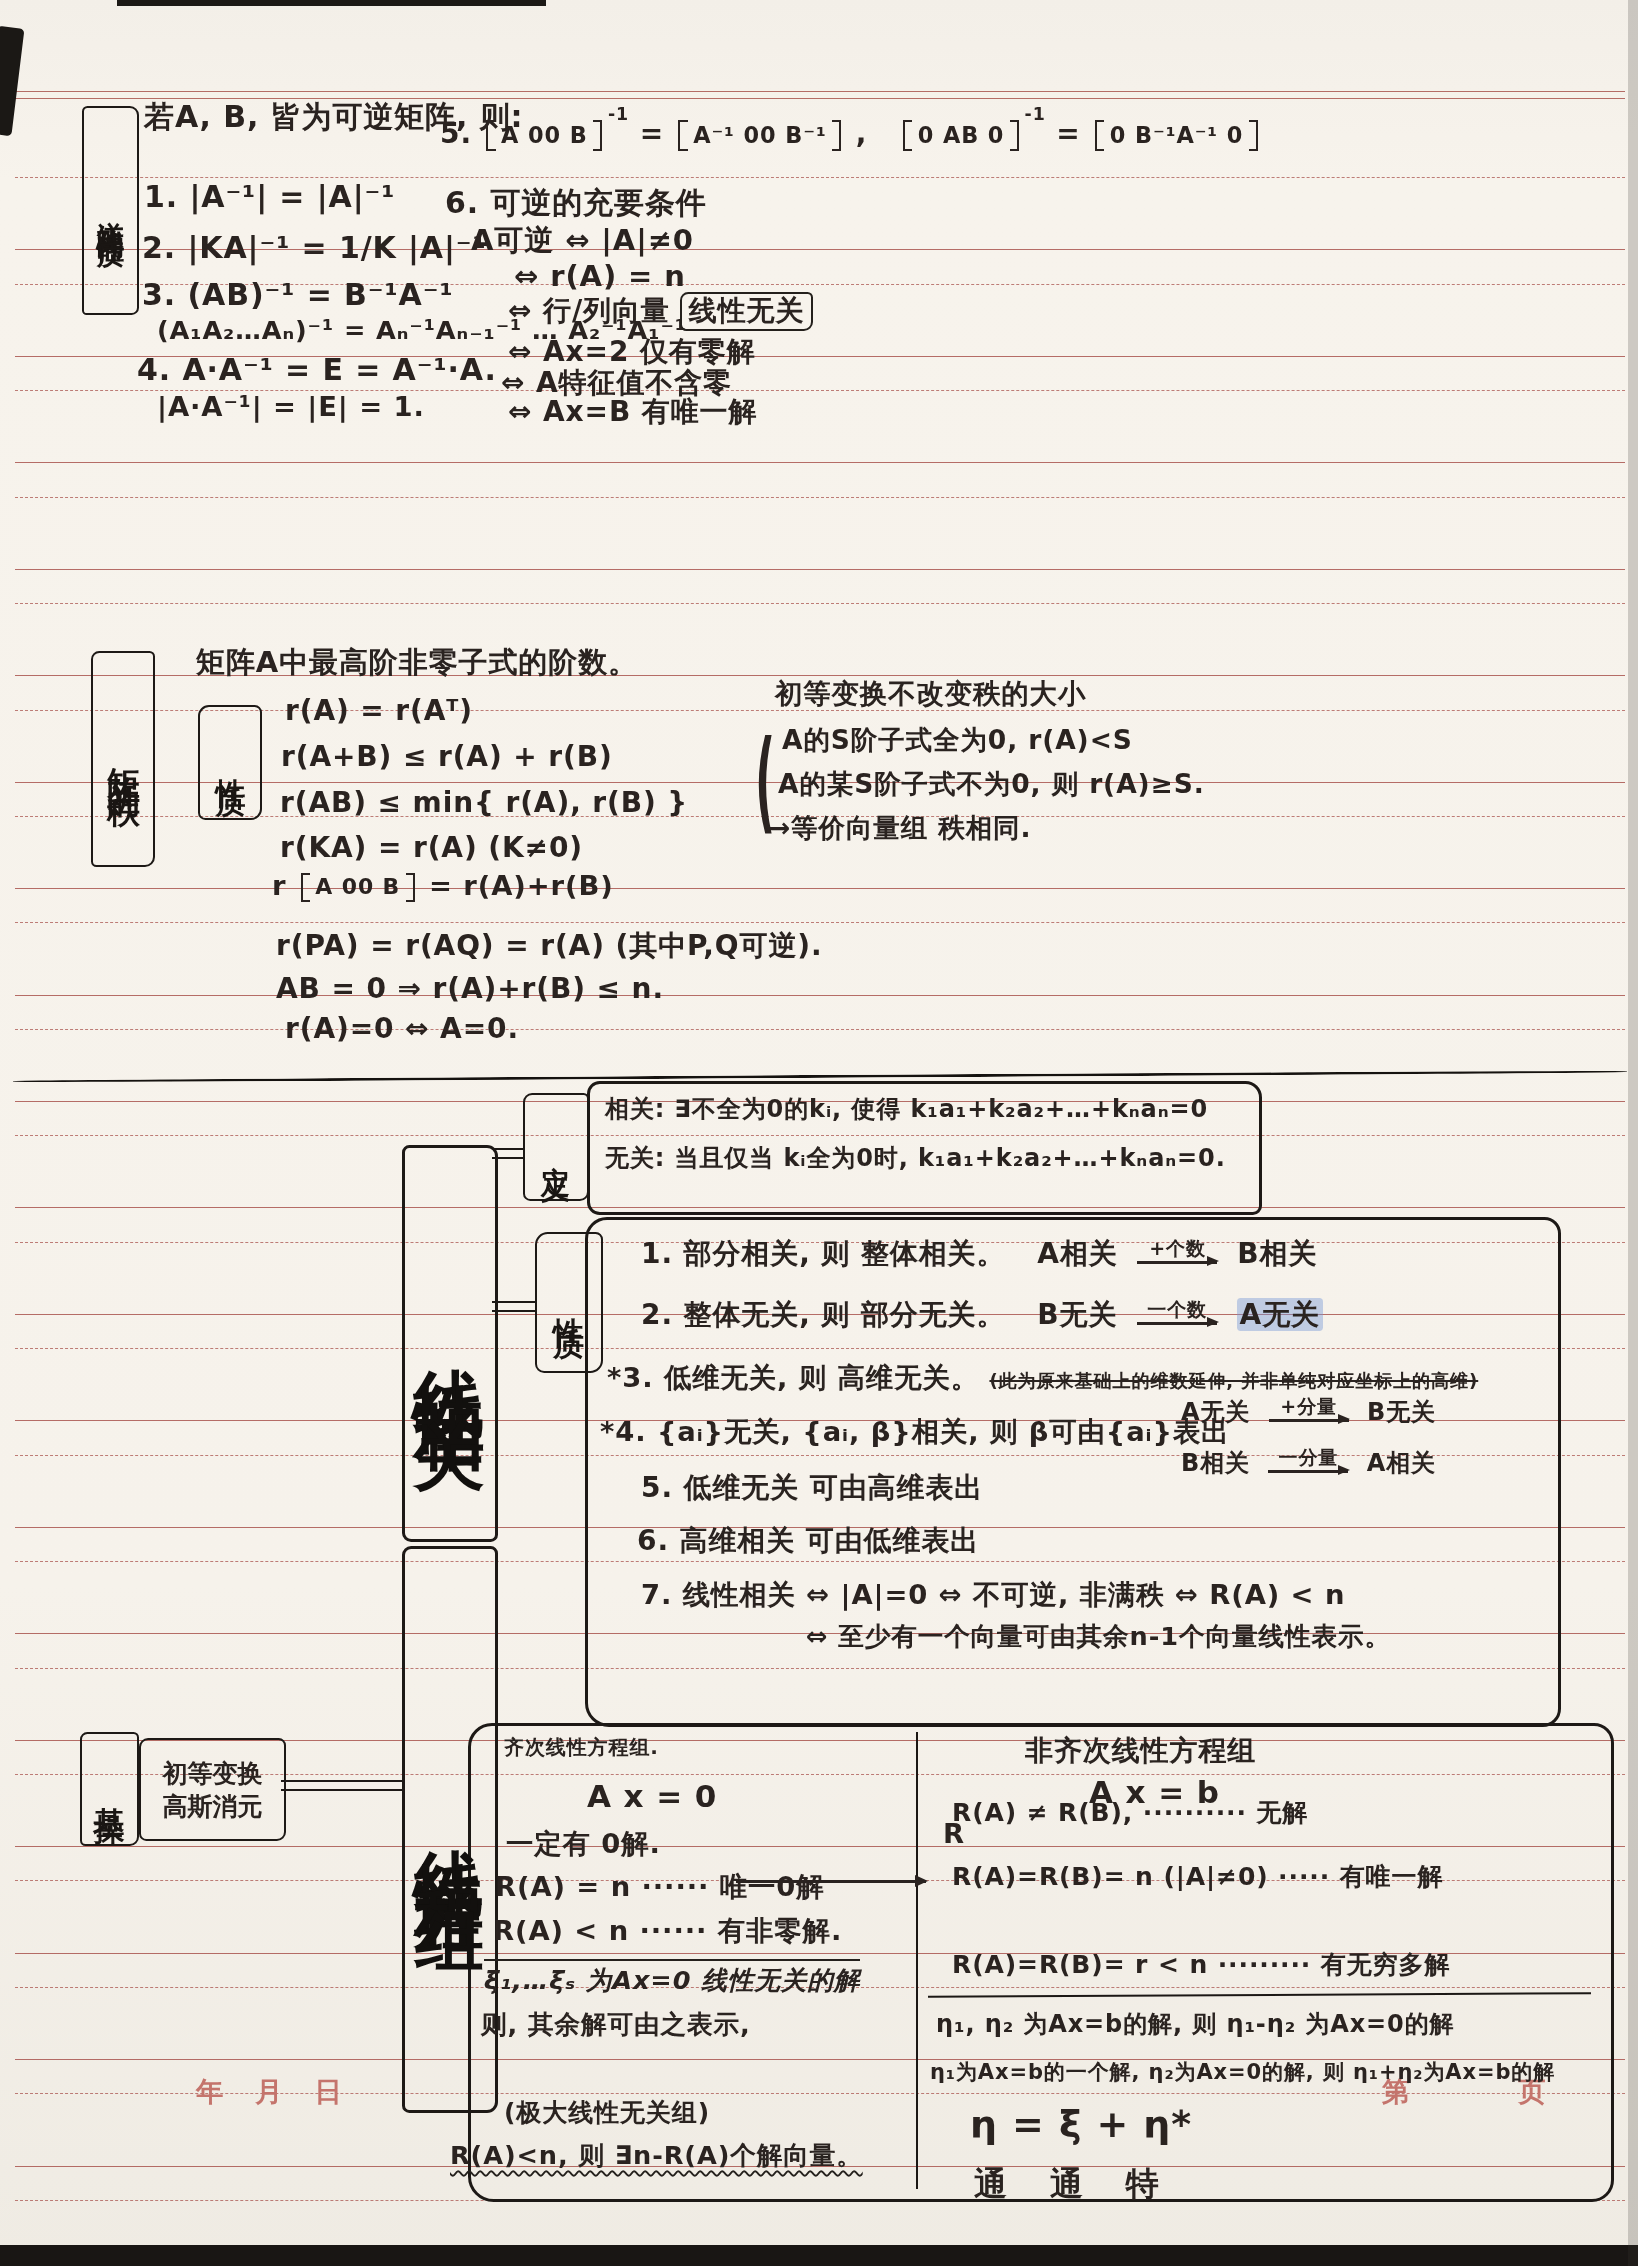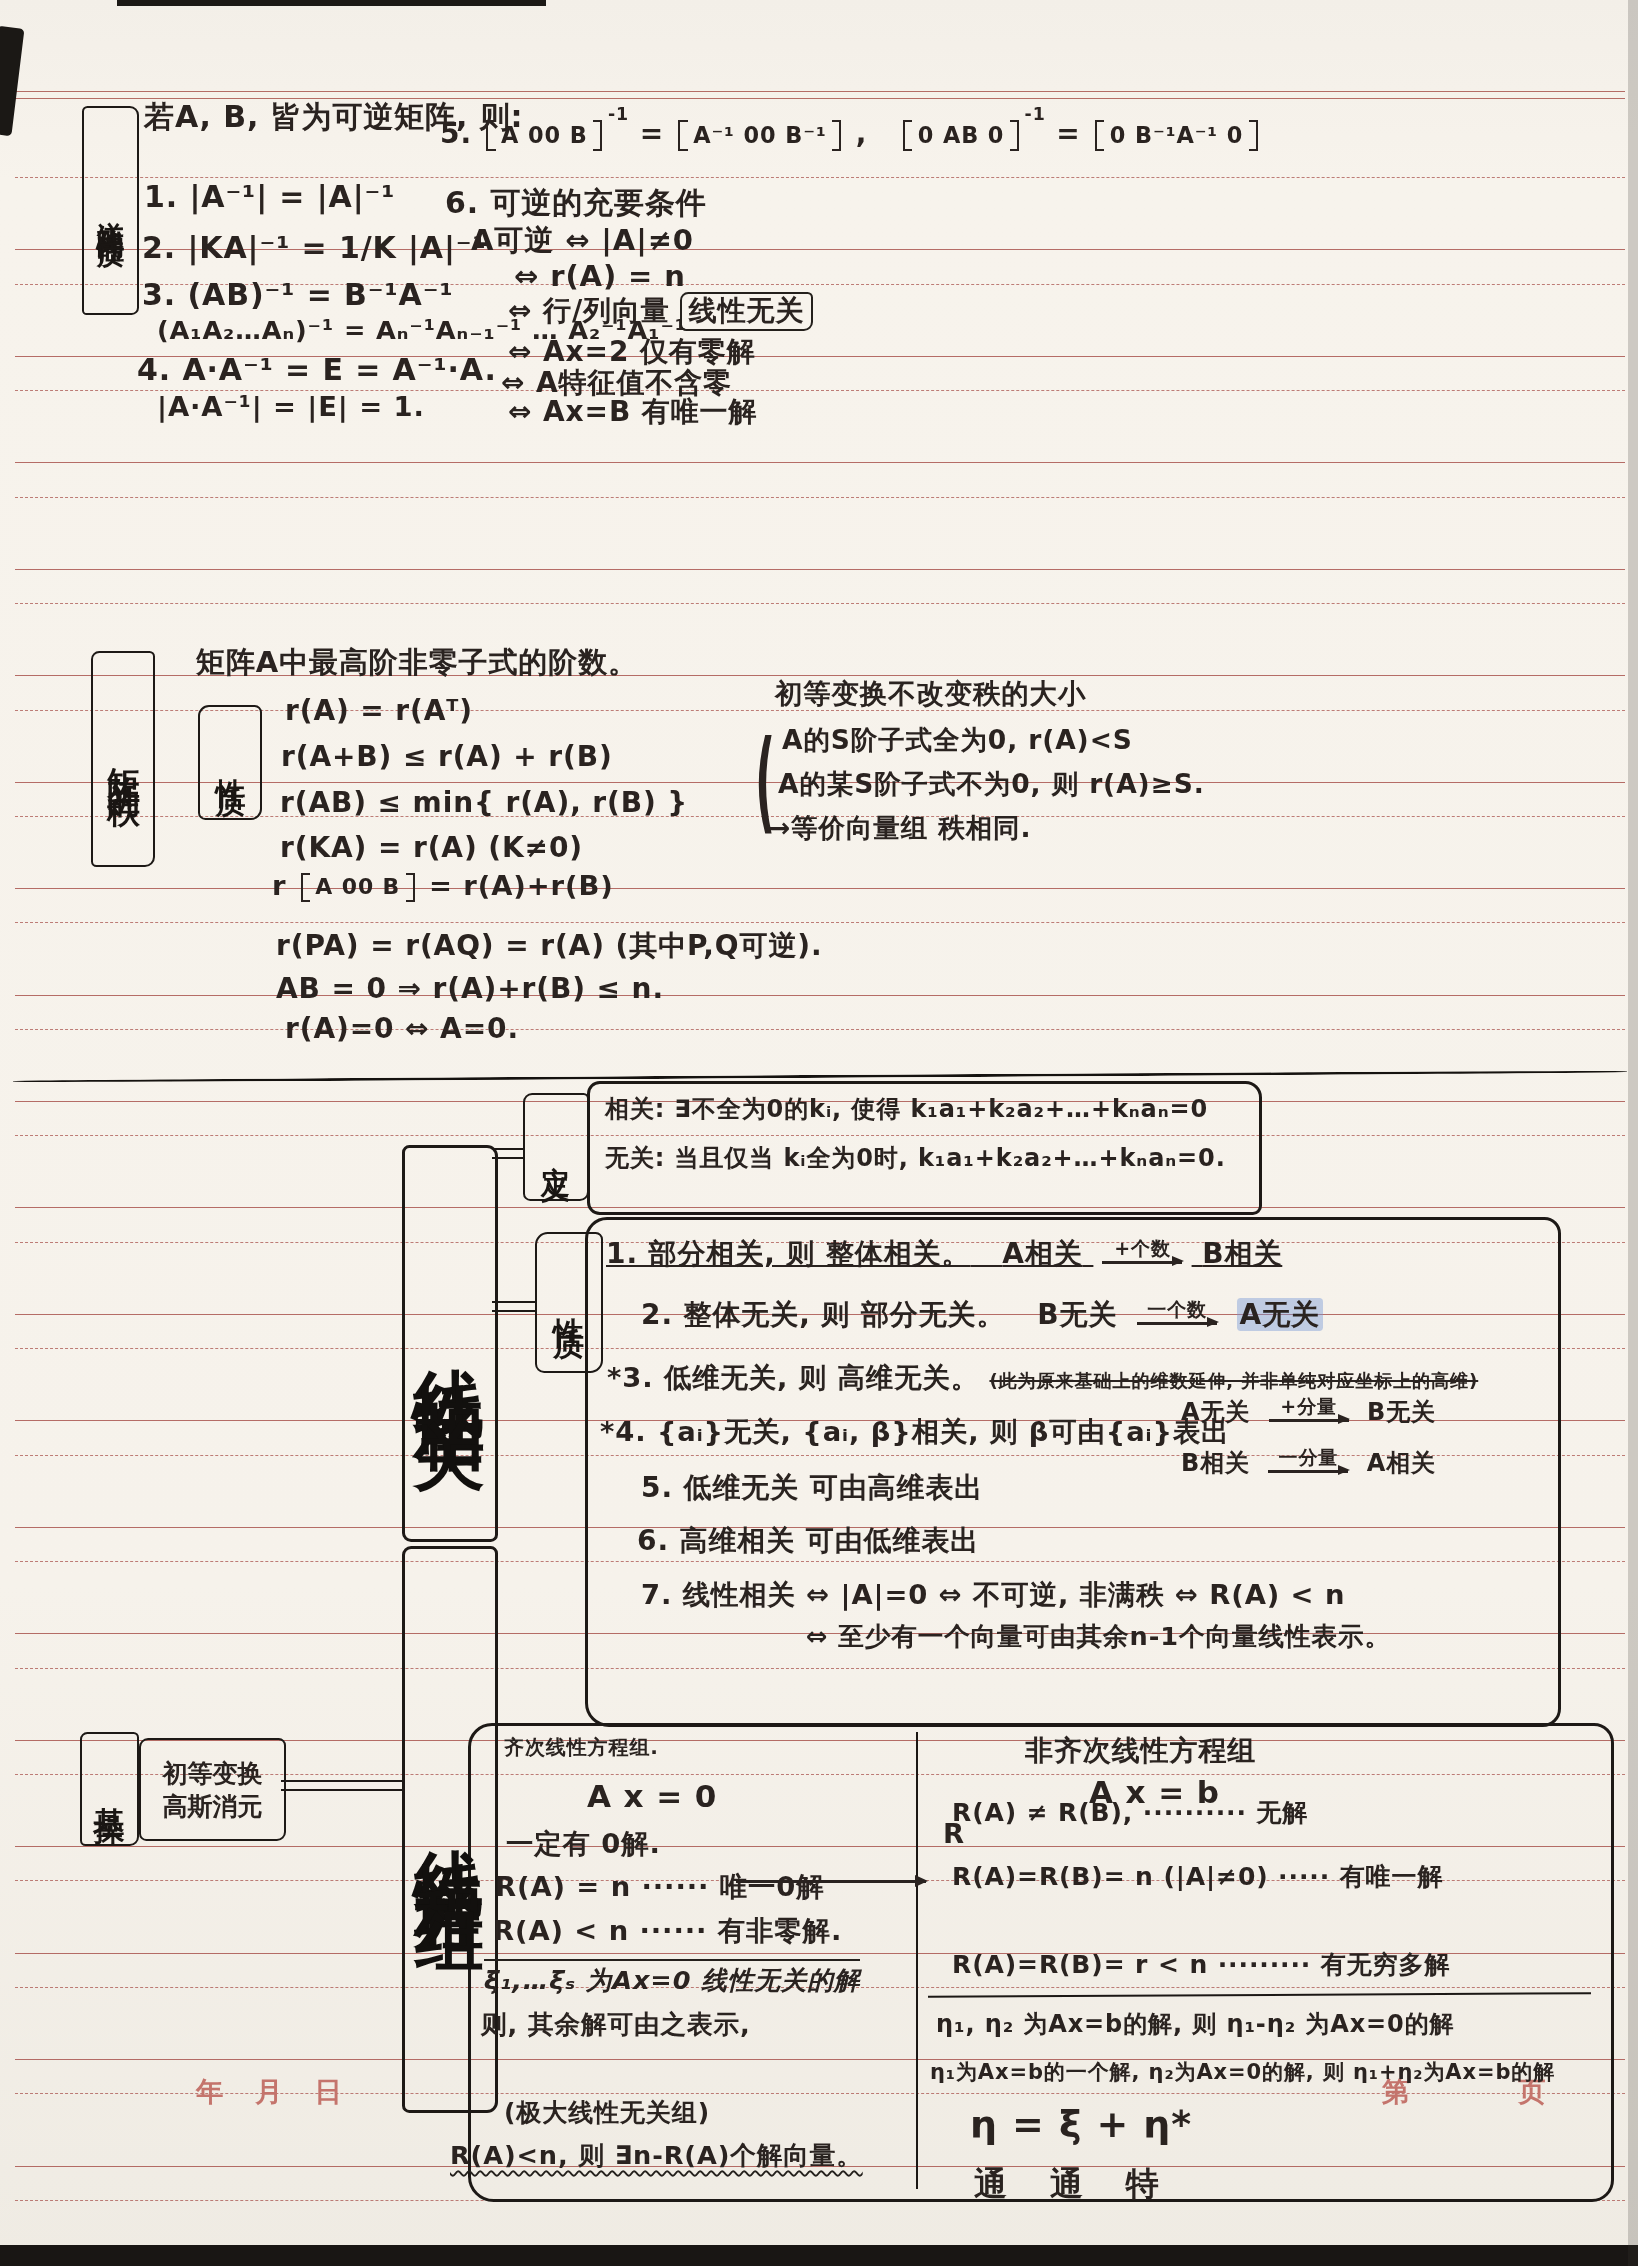--- a/index.html
+++ b/index.html
@@ -199,21 +199,21 @@
     <span class="vtxt" style="font-size:29px;letter-spacing:5.5px;">定义</span>
   </div>
   <div class="t" style="left:605px;top:1093px;font-size:24px;">相关: ∃不全为0的kᵢ, 使得 k₁a₁+k₂a₂+…+kₙaₙ=0</div>
   <div class="t" style="left:605px;top:1142px;font-size:24px;">无关: 当且仅当 kᵢ全为0时, k₁a₁+k₂a₂+…+kₙaₙ=0.</div>
 
   <div class="obox" style="left:585px;top:1217px;width:970px;height:504px;border-radius:22px 16.4px 18.3px 24px;"></div>
   <div class="vlabel" style="left:535px;top:1232px;width:64px;height:137px;border-radius:12.8px 7.3px 12.8px 9.1px;">
     <span class="vtxt" style="font-size:31px;letter-spacing:9.1px;">性质</span>
   </div>
 
-  <div class="t" style="left:606px;top:1235px;font-size:28px;text-decoration:underline;">
+  <div class="t" style="left:641px;top:1235px;font-size:28px;">
     <span>1. 部分相关, 则 整体相关。</span>&nbsp;&nbsp;
     <span>A相关</span>
     <span class="an">
         <span class="lab">+个数</span>
         <span class="shaft"></span>
       </span>
     <span>B相关</span>
   </div>
   <div class="t" style="left:641px;top:1296px;font-size:28px;">
     <span>2. 整体无关, 则 部分无关。</span>&nbsp;&nbsp;

